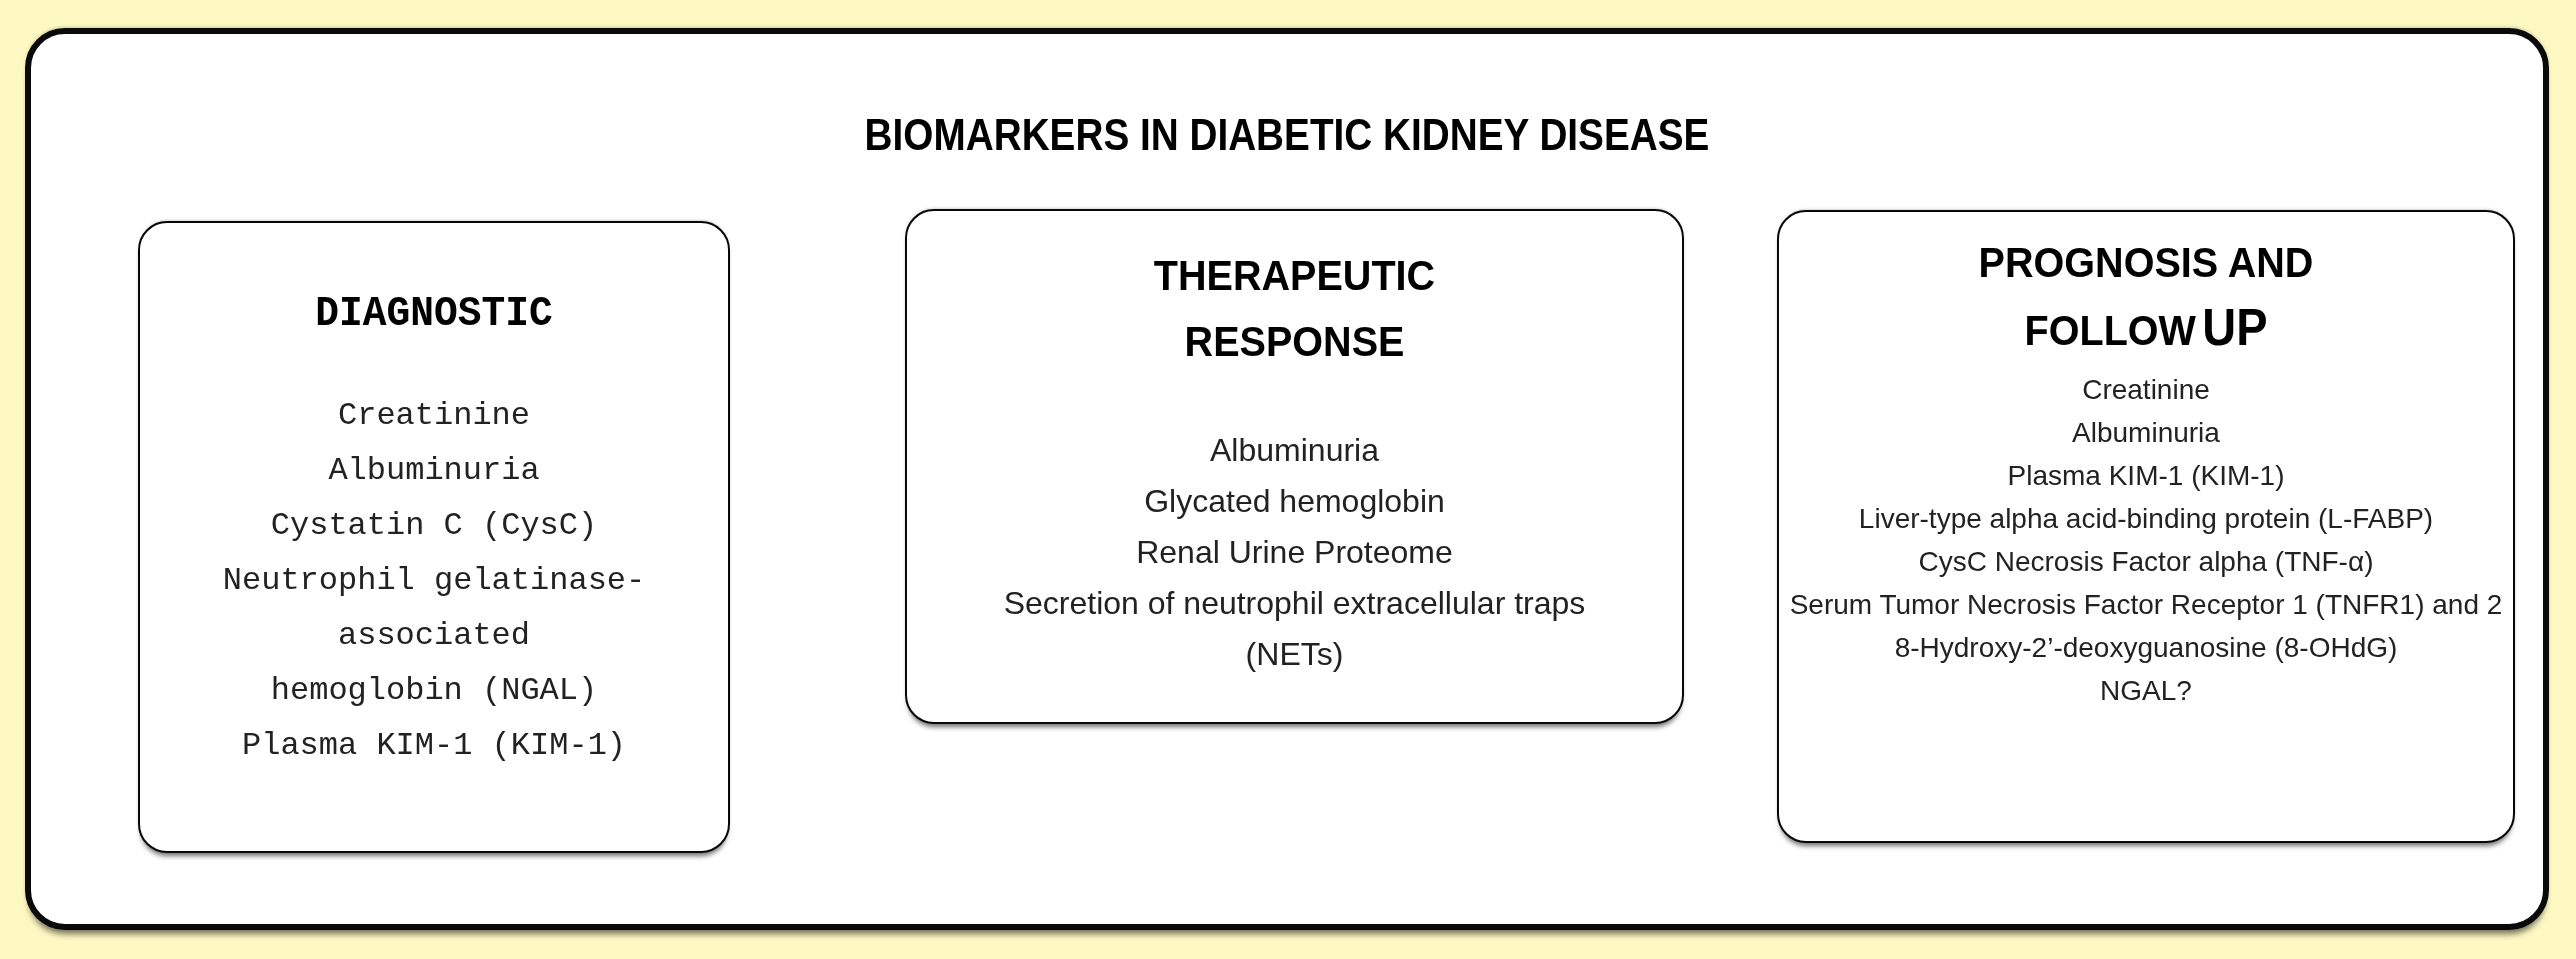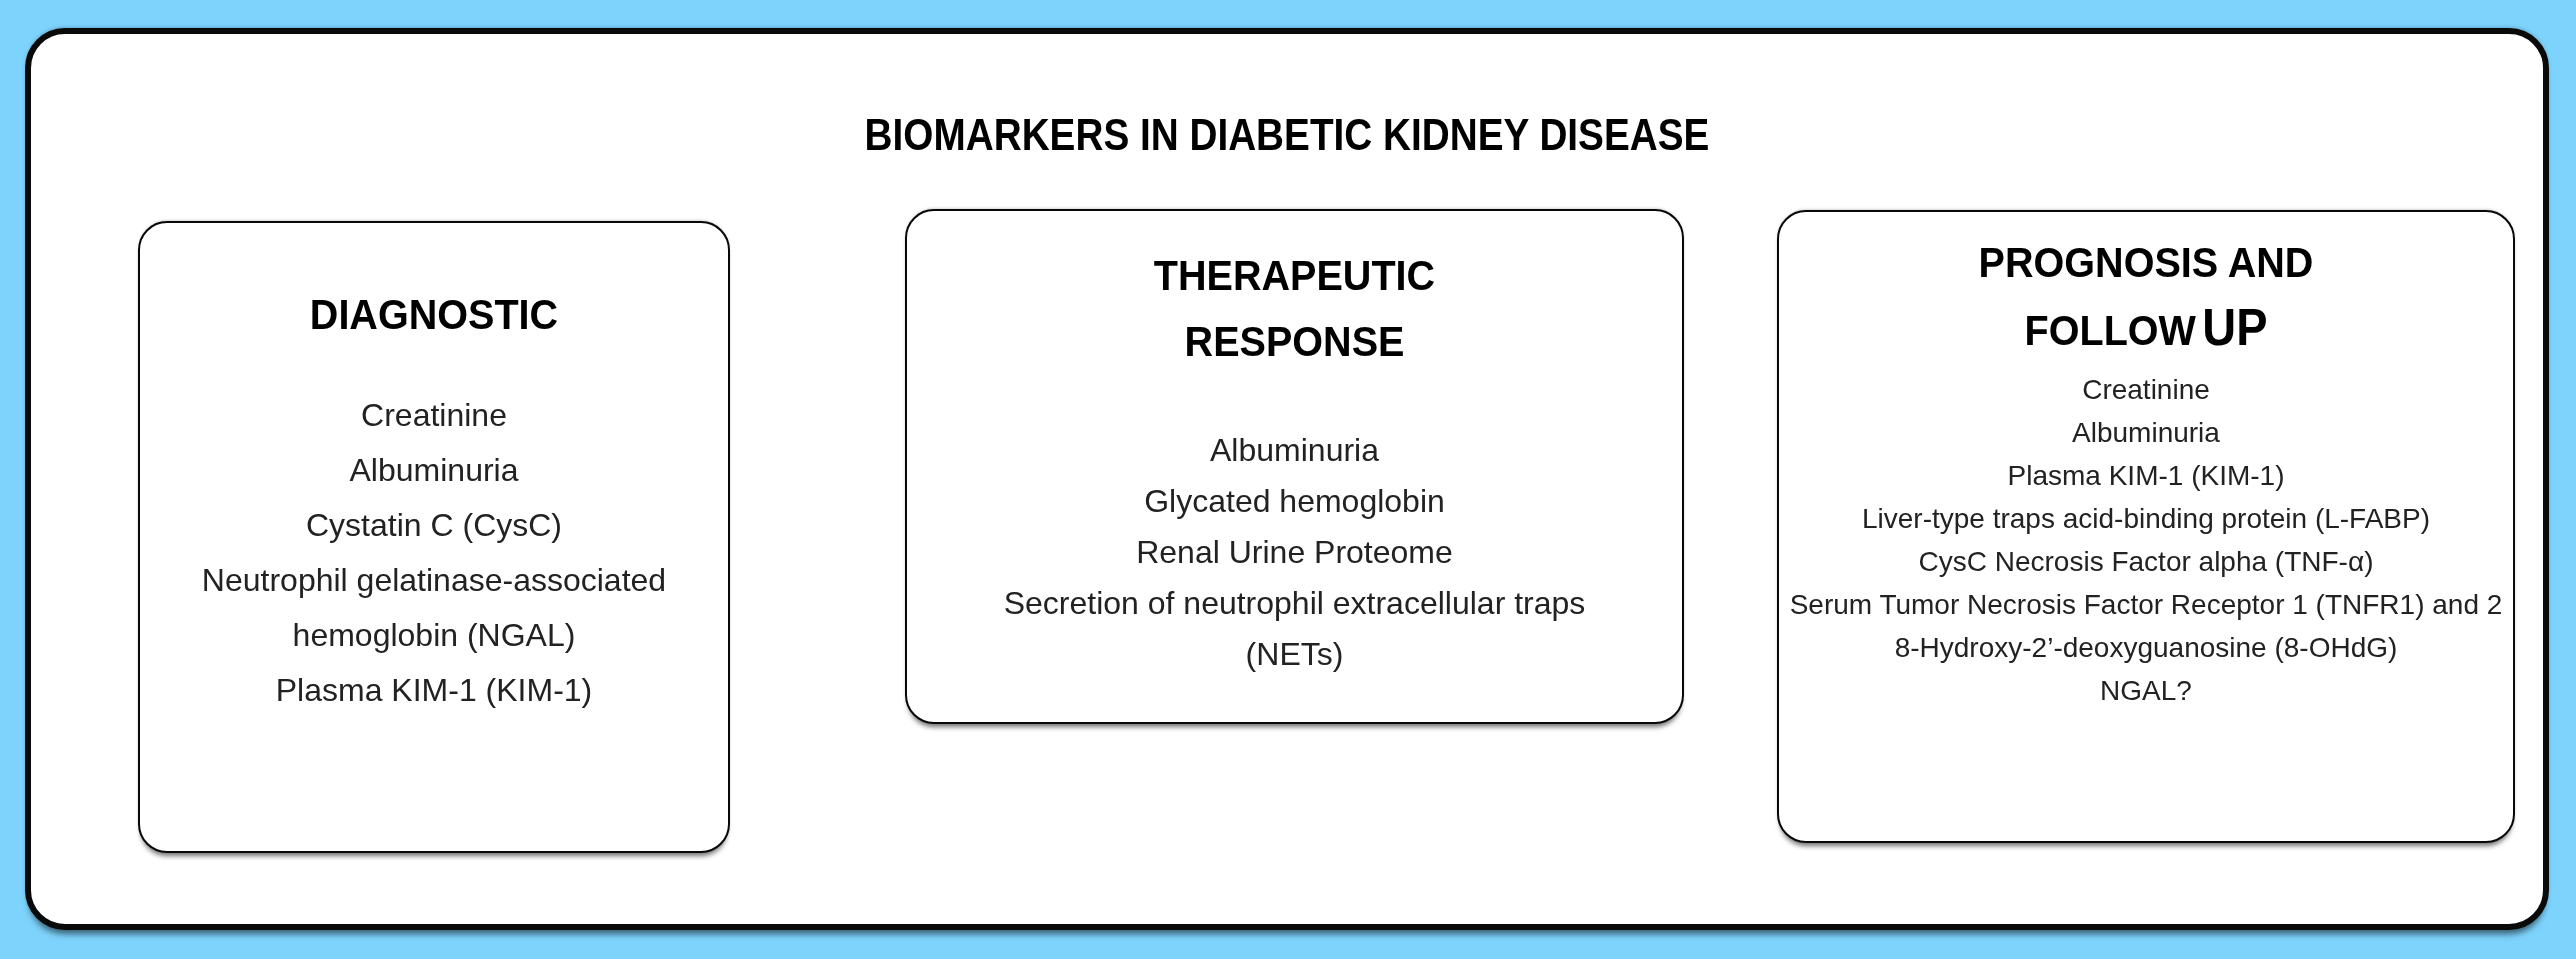--- a/index.html
+++ b/index.html
@@ -5,21 +5,21 @@
   html,body{margin:0;padding:0;}
   body{
     width:2576px;height:959px;
     background:#ffffff;
     font-family:"Liberation Sans","DejaVu Sans",sans-serif;
     overflow:hidden;
   }
   .canvas{
     position:relative;
     width:2576px;height:959px;
-    background:#7dd3fc;
+    background:#fef9c3;
     filter:blur(0.7px);
   }
   .outer-frame{
     position:absolute;
     left:25px;top:27.5px;
     width:2524px;height:902px;
     border:6.2px solid #0a0a0a;
     border-radius:40px;
     background:#ffffff;
     box-shadow:0 8.2px 6.9px -4.8px rgba(0,0,0,0.55), 0 -2.7px 4.1px -2.7px rgba(0,0,0,0.3);
@@ -40,21 +40,21 @@
   }
   .box{
     position:absolute;
     box-sizing:border-box;
     border:2.7px solid #080808;
     border-radius:29px;
     background:#ffffff;
     box-shadow:0 6.2px 5.5px -3.4px rgba(0,0,0,0.55), 0 -2.1px 3.4px -2.1px rgba(0,0,0,0.3);
     text-align:center;
   }
-  .box-diagnostic{ left:107px; top:187px; width:592px; height:632px; }
+  .box-diagnostic{ left:107px; top:187px; width:592px; height:632px;font-family:Liberation Mono, monospace; }
   .box-therapeutic{ left:874px; top:175px; width:779px; height:515px; }
   .box-prognosis{ left:1746px; top:176px; width:738px; height:633px; }
 
   .box-title{
     font-size:43px;
     font-weight:bold;
     line-height:66px;
     color:#000000;
     transform:scaleX(0.92);
     transform-origin:50% 50%;
@@ -124,21 +124,21 @@
 
     <div class="box box-prognosis">
       <div class="box-title">
         <span>PROGNOSIS AND</span><br>
         <span>FOLLOW</span><span class="up-large">UP</span>
       </div>
       <ul class="box-list">
         <li>Creatinine</li>
         <li>Albuminuria</li>
         <li>Plasma KIM-1 (KIM-1)</li>
-        <li>Liver-type traps acid-binding protein (L-FABP)</li>
+        <li>Liver-type alpha acid-binding protein (L-FABP)</li>
         <li>CysC Necrosis Factor alpha (TNF-α)</li>
         <li>Serum Tumor Necrosis Factor Receptor 1 (TNFR1) and 2</li>
         <li>8-Hydroxy-2’-deoxyguanosine (8-OHdG)</li>
         <li>NGAL?</li>
       </ul>
     </div>
 
   </div>
 </div>
 

